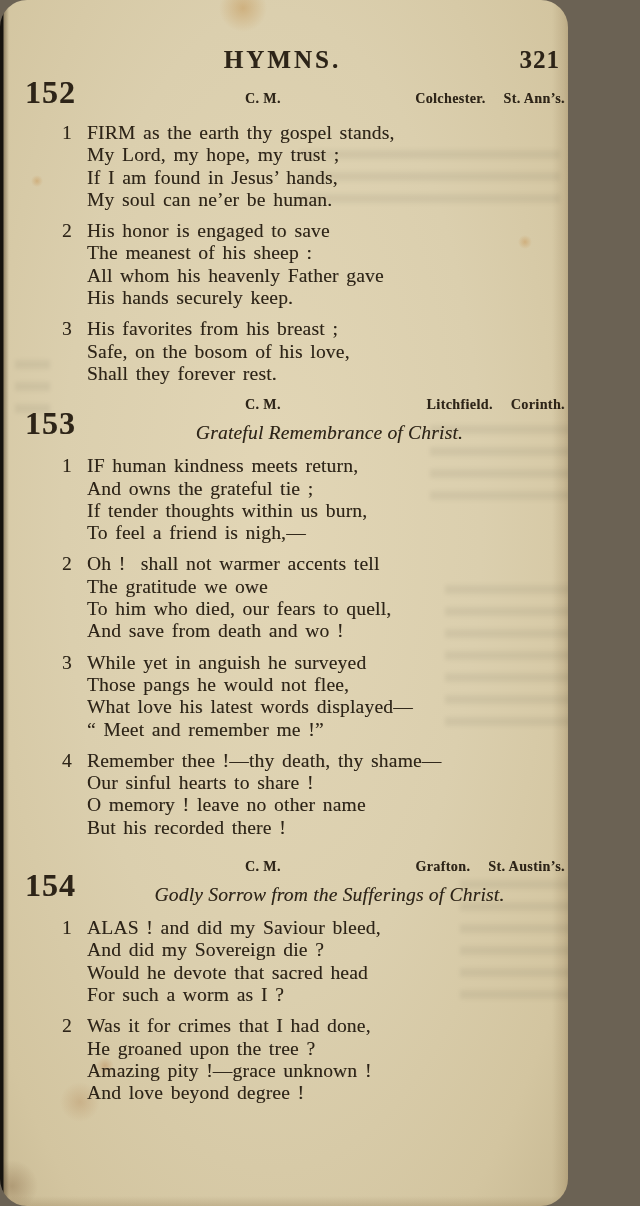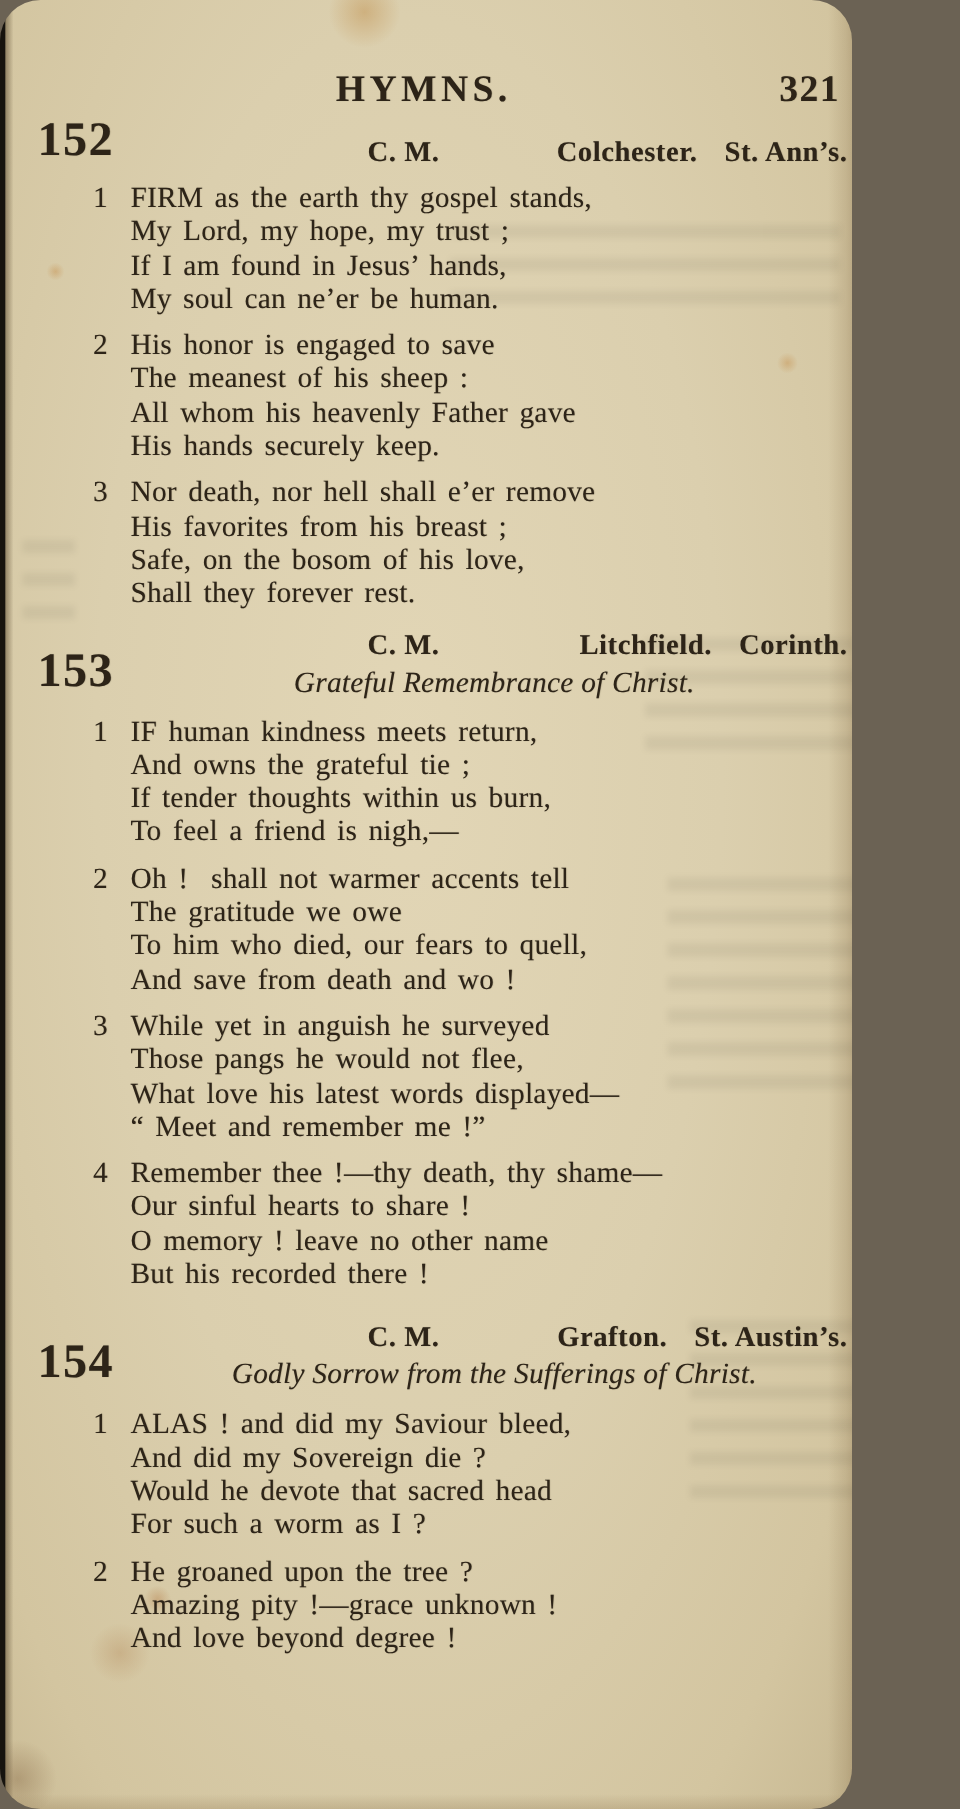--- a/index.html
+++ b/index.html
@@ -44,21 +44,21 @@
   .page-number{position:absolute;right:8px;top:0;font-size:25px;font-weight:700;letter-spacing:1px;}
   .hymn{position:relative;}
   .h152{margin-top:15px;}
   .h153{margin-top:12px;}
   .h154{margin-top:20px;}
   .h-head{position:relative;margin-bottom:8px;}
   .hymn-num{position:absolute;left:-32px;font-size:32px;font-weight:700;line-height:1;letter-spacing:1px;}
   .h152 .hymn-num{top:-15px;}
   .h153 .hymn-num{top:10px;}
   .h154 .hymn-num{top:10px;}
-  .meter-row{position:relative;height:23px;font-weight:700;font-size:19px;letter-spacing:.4px;}
+  .meter-row{position:relative;height:23px;font-weight:700;font-size:14px;letter-spacing:.4px;}
   .meter{position:absolute;left:188px;top:0;}
   .tunes{position:absolute;right:3px;top:0;}
   .tune2{margin-left:18px;}
   .subtitle{
     height:27px;line-height:26px;text-align:center;padding-left:34px;
     font-style:italic;font-size:19.5px;letter-spacing:.2px;
   }
   .verse{position:relative;padding-left:30px;margin-bottom:9px;font-size:19.5px;}
   .vnum{position:absolute;left:5px;top:0;line-height:22.3px;}
   .line{line-height:22.3px;white-space:pre;letter-spacing:.2px;word-spacing:2.5px;}
@@ -103,21 +103,20 @@
       </div>
       <div class="verse">
         <span class="vnum">2</span>
         <div class="line">His honor is engaged to save</div>
         <div class="line ind">The meanest of his sheep :</div>
         <div class="line">All whom his heavenly Father gave</div>
         <div class="line ind">His hands securely keep.</div>
       </div>
       <div class="verse">
         <span class="vnum">3</span>
-        <div class="line">Nor death, nor hell shall e’er remove</div>
         <div class="line ind">His favorites from his breast ;</div>
         <div class="line">Safe, on the bosom of his love,</div>
         <div class="line ind">Shall they forever rest.</div>
       </div>
     </div>
 
     <div class="hymn h153">
       <div class="h-head">
         <span class="hymn-num">153</span>
         <div class="meter-row">
@@ -167,20 +166,21 @@
       </div>
       <div class="verse">
         <span class="vnum">1</span>
         <div class="line">ALAS ! and did my Saviour bleed,</div>
         <div class="line ind">And did my Sovereign die ?</div>
         <div class="line">Would he devote that sacred head</div>
         <div class="line ind">For such a worm as I ?</div>
       </div>
       <div class="verse">
         <span class="vnum">2</span>
+        <div class="line">Was it for crimes that I had done,</div>
         <div class="line ind">He groaned upon the tree ?</div>
         <div class="line">Amazing pity !—grace unknown !</div>
         <div class="line ind">And love beyond degree !</div>
       </div>
     </div>
 
   </div>
 </div>
 
 </body></html>

